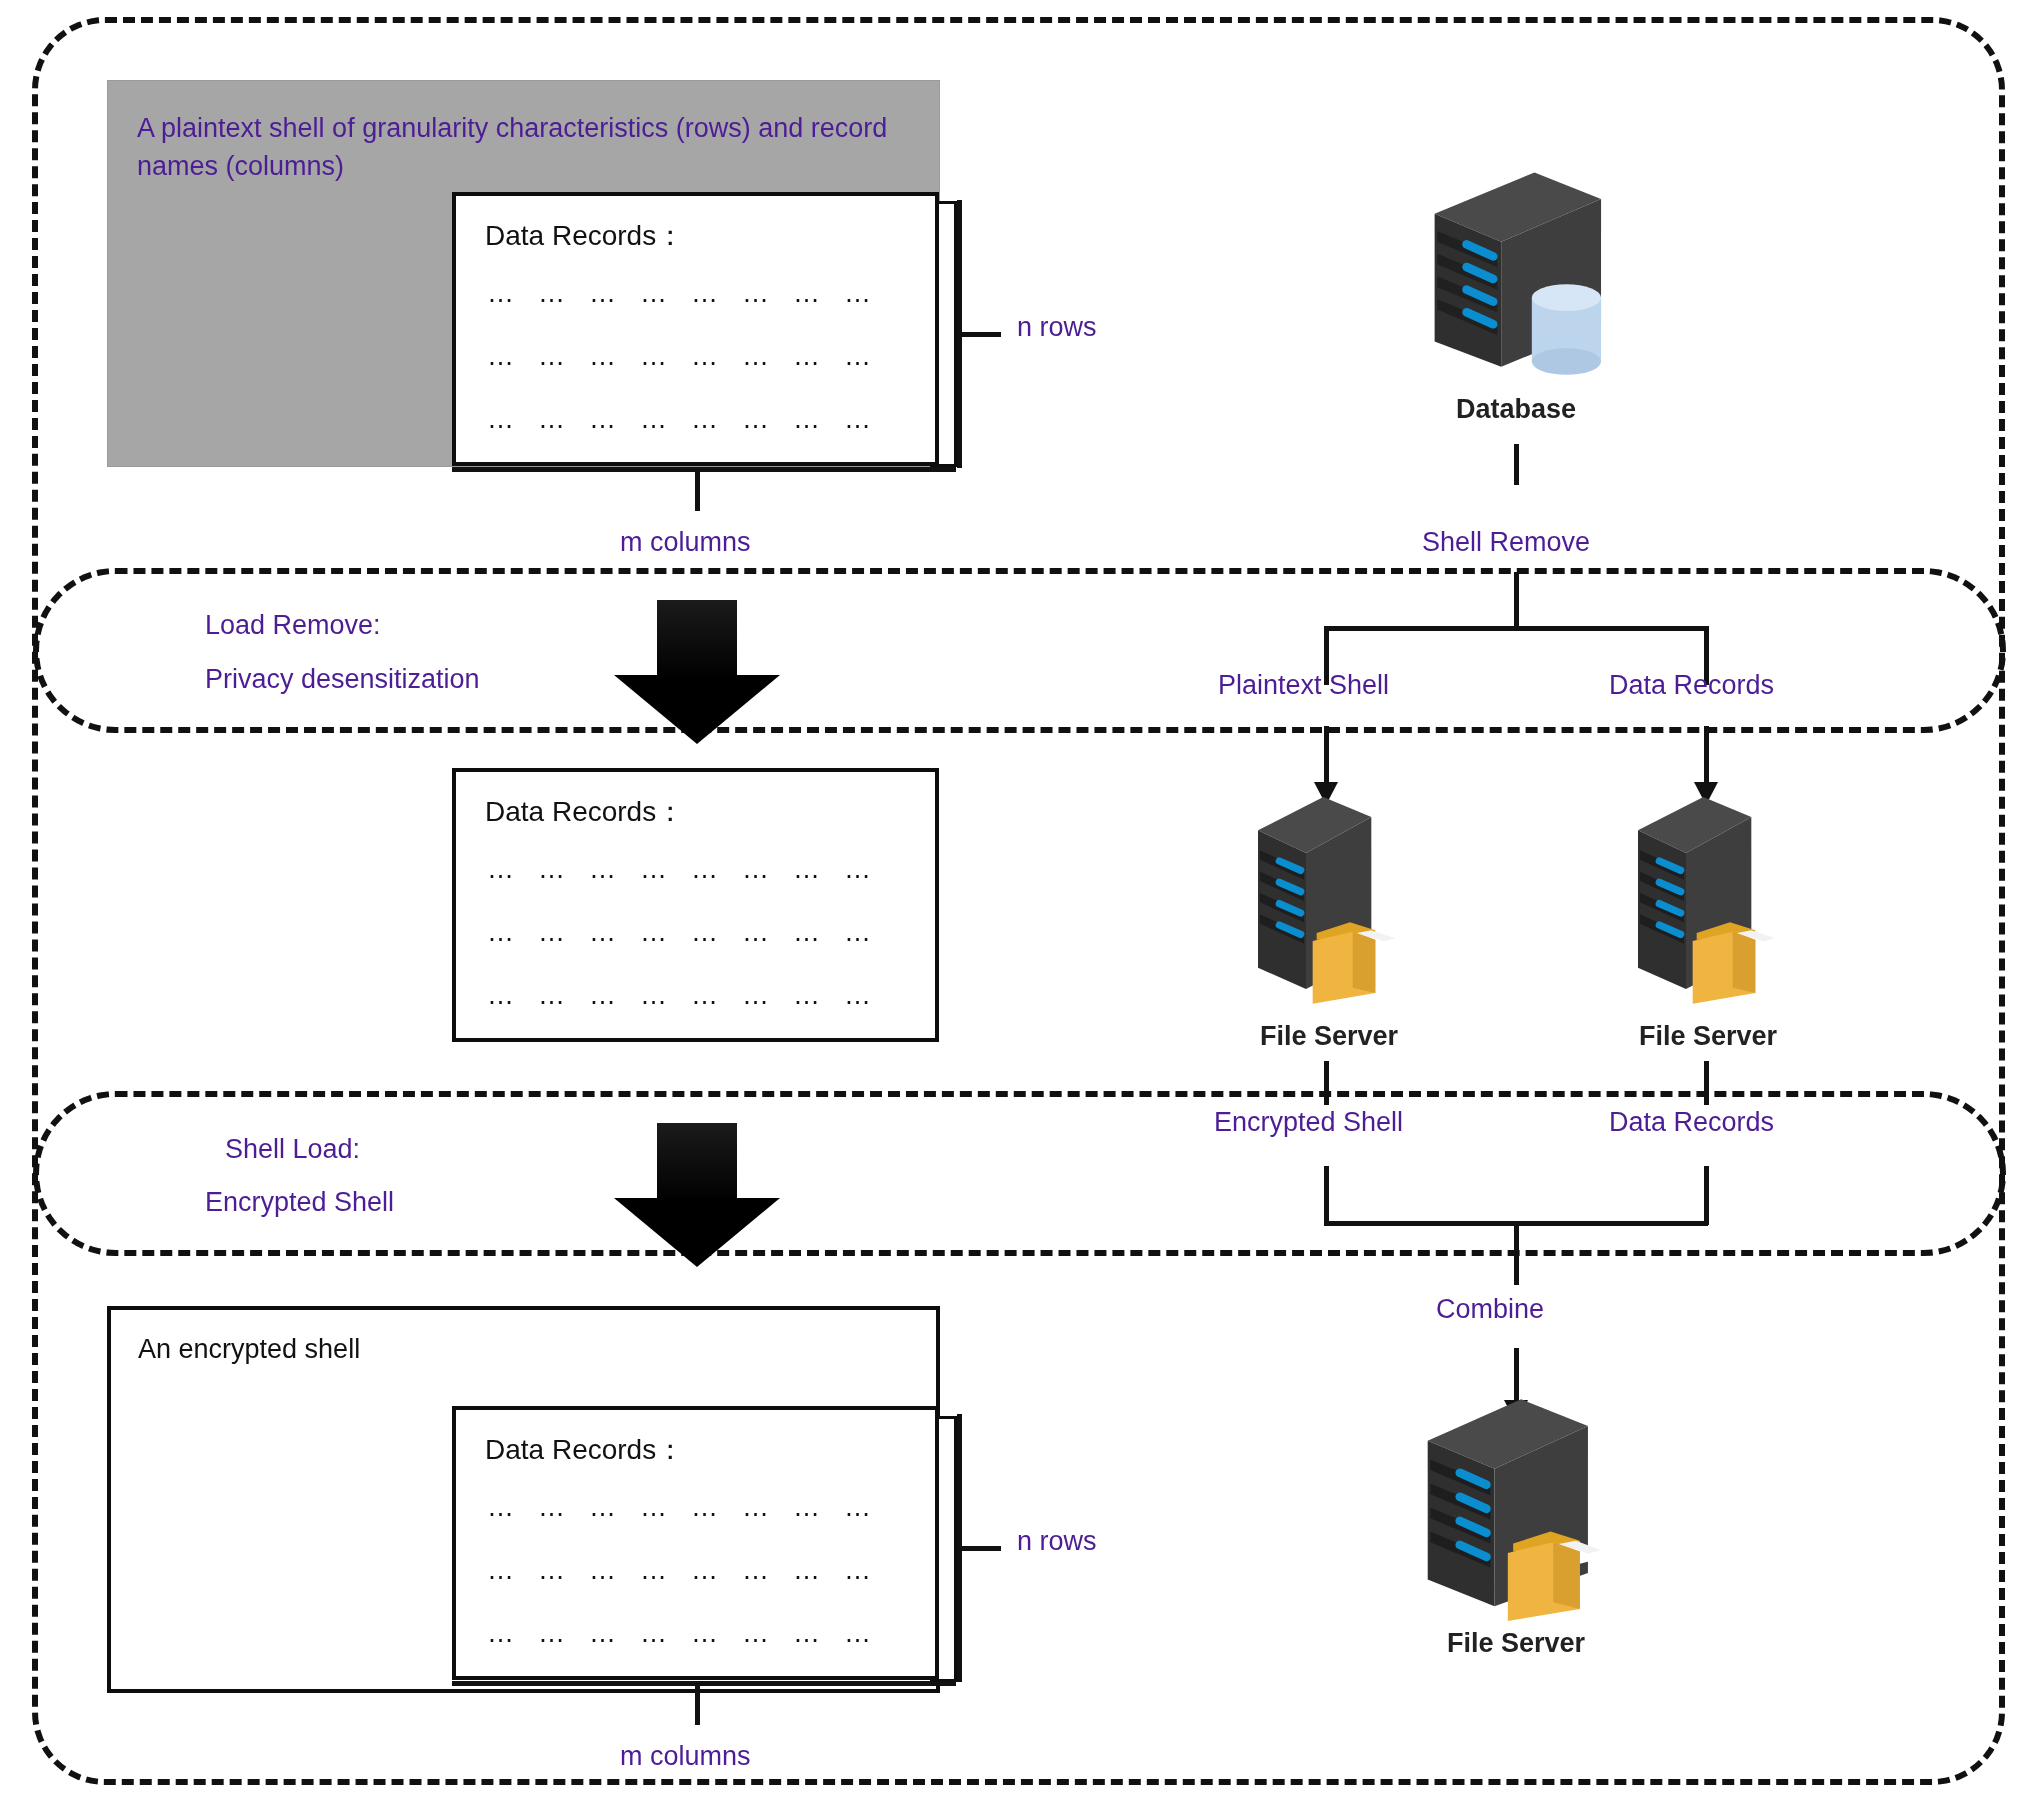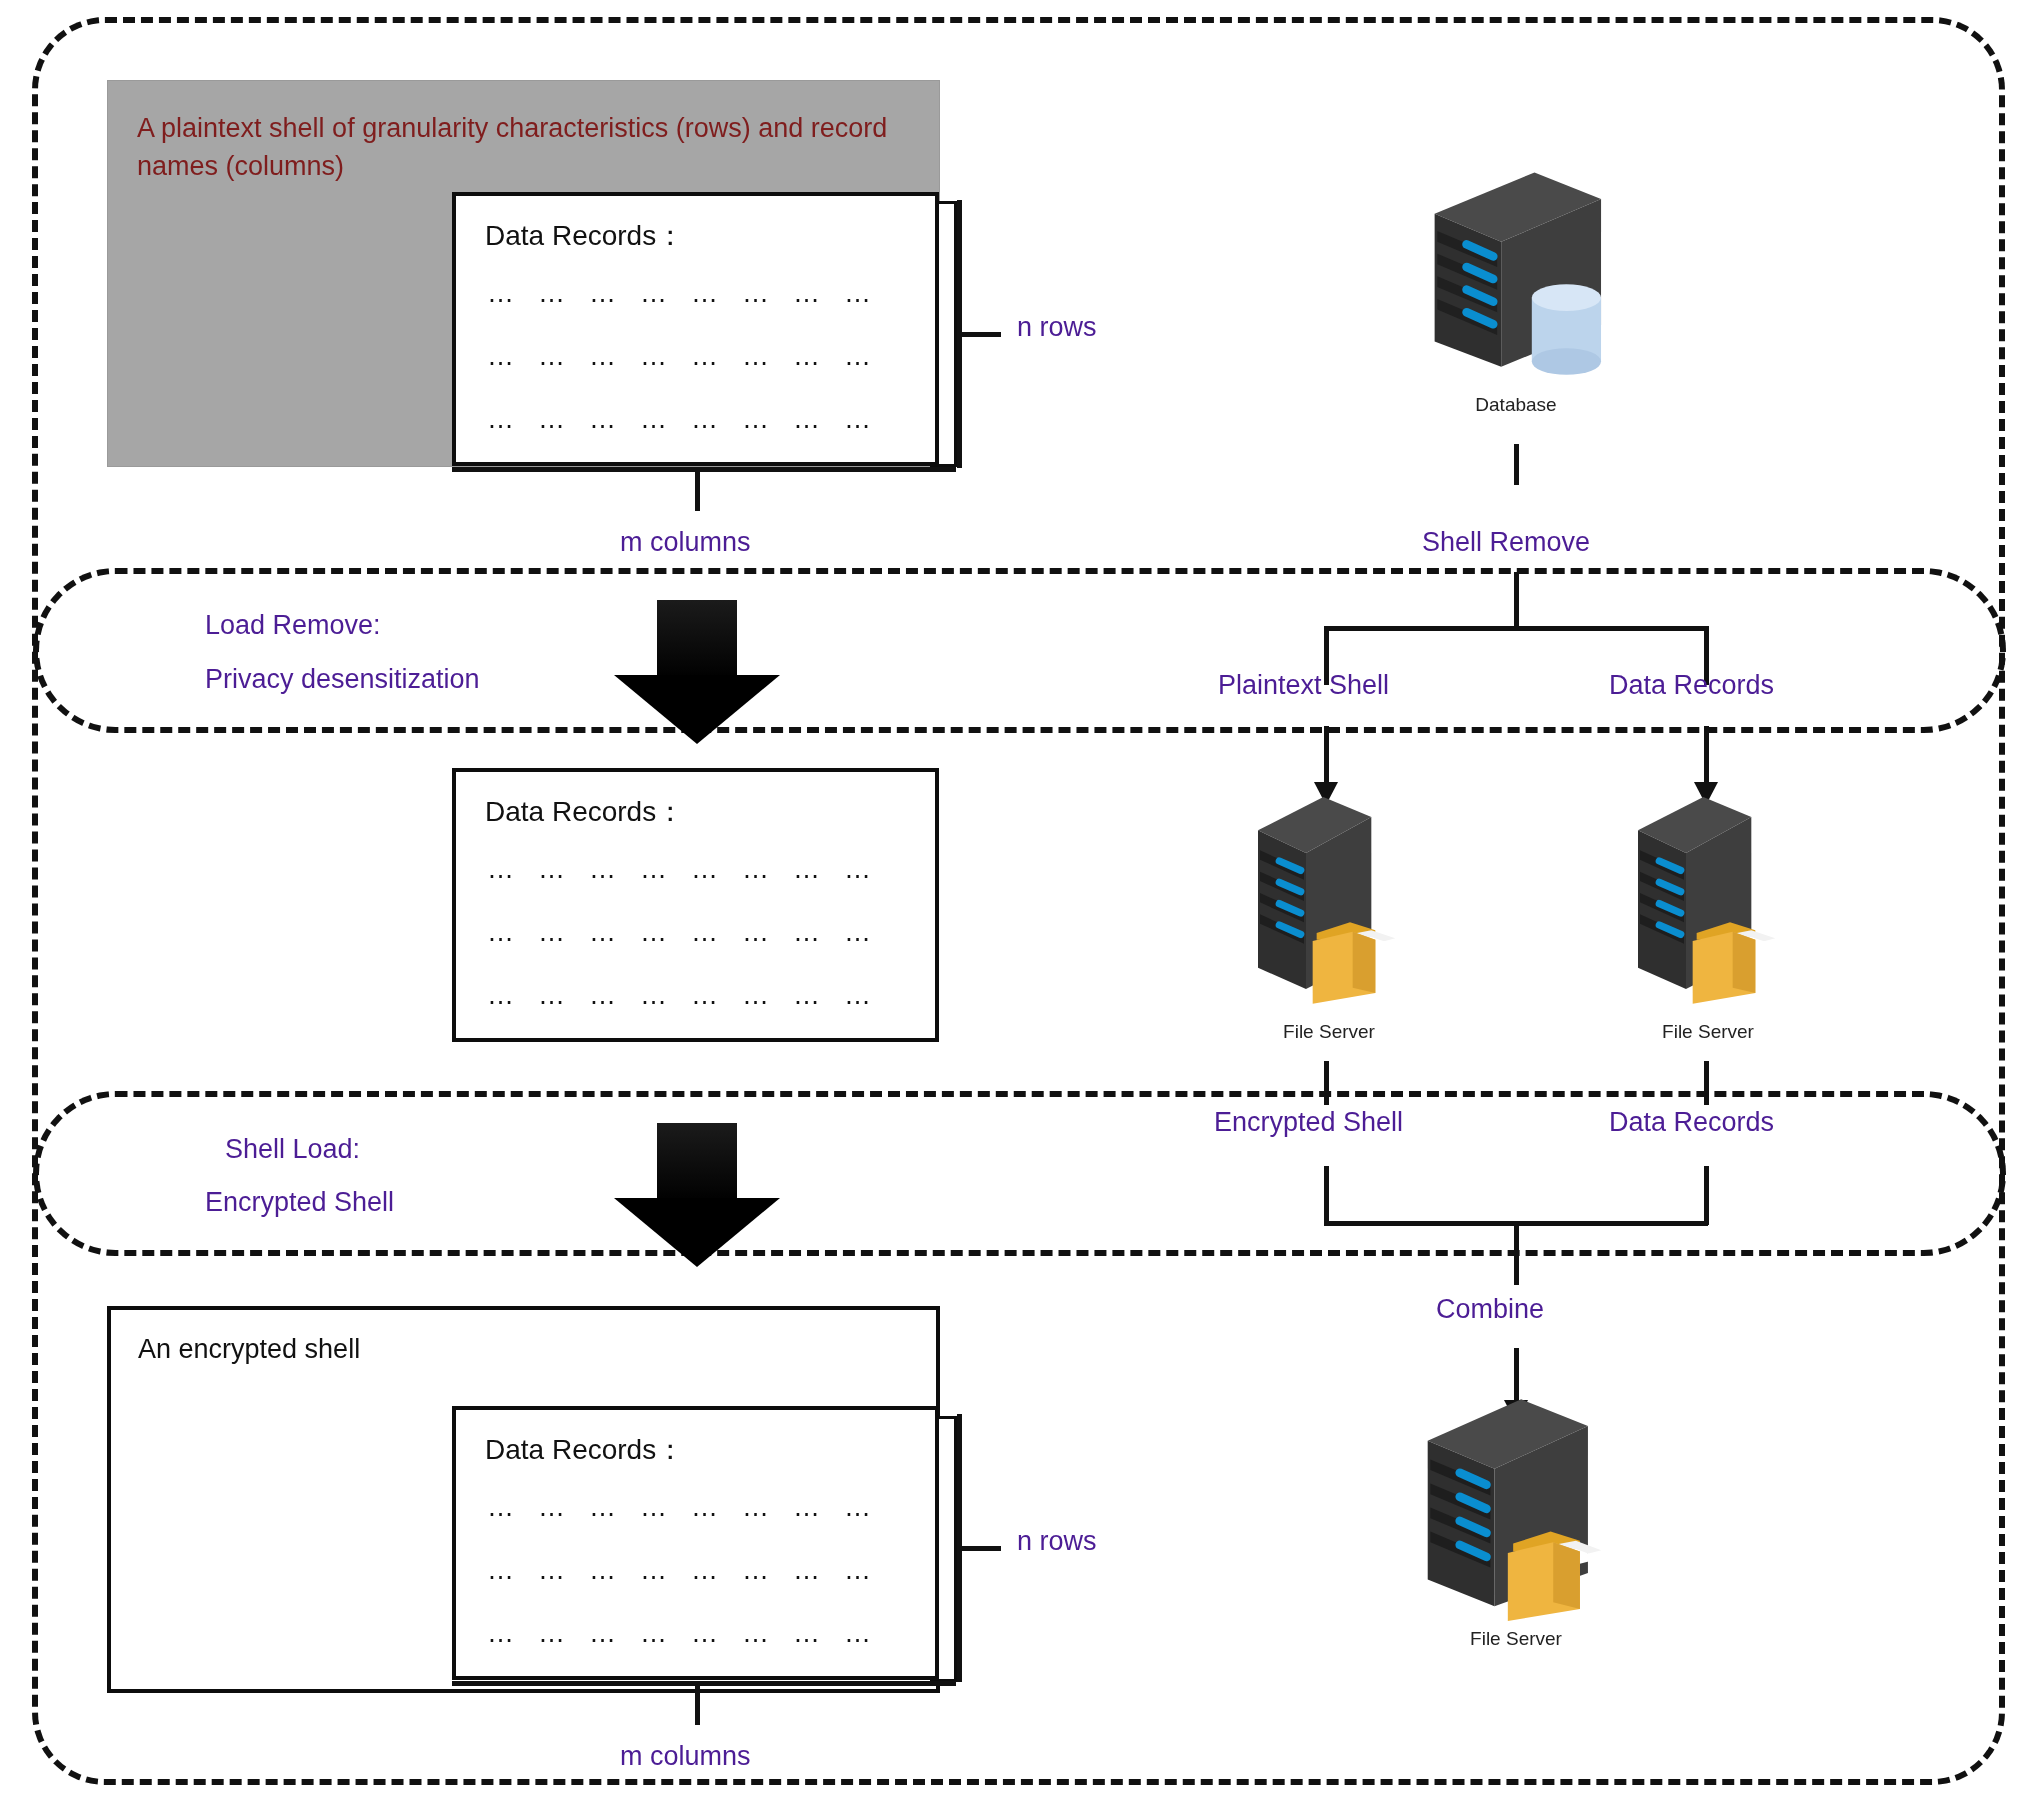--- a/index.html
+++ b/index.html
@@ -19,21 +19,21 @@
   .band-shell-remove{left:33px;top:568px;width:1973px;height:165px;}
   .band-shell-load{left:33px;top:1091px;width:1973px;height:165px;}
 
   
   .gray-shell{
     left:107px;top:80px;width:833px;height:387px;background:#a6a6a6;
     border:1.3px solid #9a9a9a;box-sizing:border-box;
   }
   .gray-shell-text{
     position:absolute;left:29px;top:28px;width:781px;
-    color:#7f1d1d;font-size:27px;line-height:1.42;font-weight:400;
+    color:#4c1d95;font-size:27px;line-height:1.42;font-weight:400;
   }
 
   .rec-box{
     background:#ffffff;border:4.7px solid #0d0d0d;box-sizing:border-box;
   }
   .rec-box-shadow{
     background:#ffffff;border:3.3px solid #0d0d0d;box-sizing:border-box;
   }
   .rec-title{
     position:absolute;font-size:28px;color:#111;white-space:nowrap;
@@ -78,21 +78,21 @@
   .arrow-down .stem{position:absolute;left:50%;margin-left:-2.7px;top:0;width:5.3px;background:#111;}
   .arrow-down .tip{
     position:absolute;left:50%;margin-left:-12.7px;bottom:0;width:0;height:0;
     border-left:12.7px solid transparent;border-right:12.7px solid transparent;border-top:23px solid #111;
   }
 
   
   .srv{position:absolute;}
   .srv-label{
     position:absolute;left:50%;transform:translateX(-50%);
-    font-size:19px;color:#222;white-space:nowrap;text-align:right;
+    font-size:27px;color:#222;white-space:nowrap;text-align:right;font-weight:bold;
   }
 </style>
 </head>
 <body>
 
 <div id="stage">
 
   <div class="abs outer-frame"></div>
 
   <div class="abs gray-shell">

